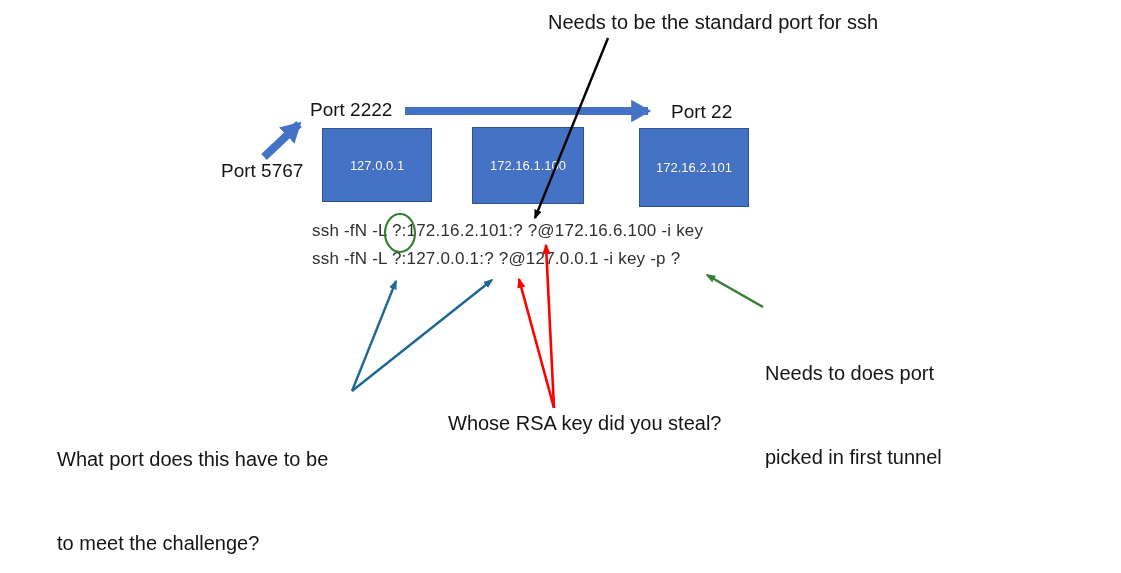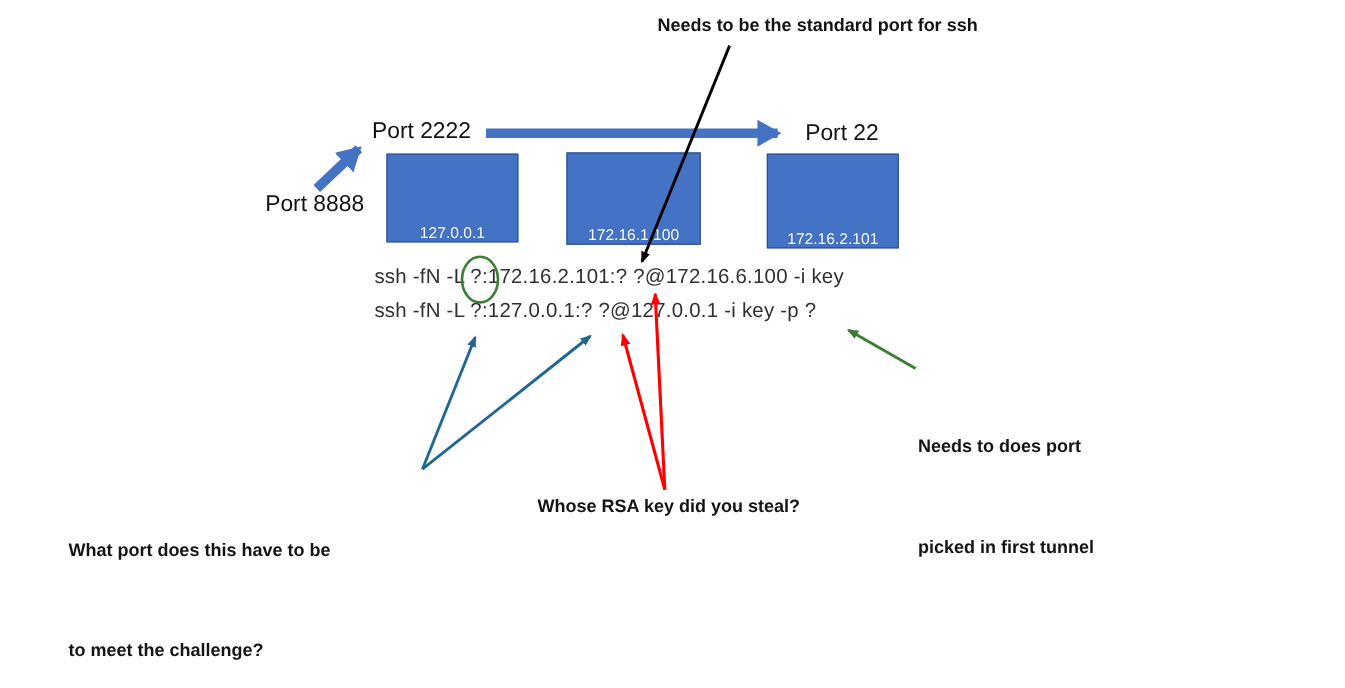--- a/index.html
+++ b/index.html
@@ -6,29 +6,29 @@
   .canvas {
     position: relative;
     width: 1121px;
     height: 573px;
     background: #ffffff;
     font-family: "Liberation Sans", sans-serif;
     color: #111111;
     overflow: hidden;
   }
   .abs { position: absolute; white-space: pre; }
-  .annotation { font-size: 15px; line-height: 28px; color: #141414; font-weight: bold; }
+  .annotation { font-size: 20px; line-height: 28px; color: #141414; }
   .port-label { font-size: 19px; color: #141414; }
   .host-box {
     position: absolute;
     background: var(--box-fill);
     border: 1.5px solid var(--box-border);
     color: #ffffff;
     display: flex;
-    align-items: flex-end;
+    align-items: center;
     justify-content: center;
     font-size: 13px;
     text-shadow: 0 0 1px rgba(0,0,0,0.25);
   }
   .cmd {
     position: absolute;
     font-size: 17px;
     color: var(--cmd-text);
     white-space: pre;
     letter-spacing: 0.2px;
@@ -48,21 +48,21 @@
 </style>
 </head>
 <body>
 
 <div class="canvas">
 
   <div class="abs annotation" style="left:548px; top:8px;">Needs to be the standard port for ssh</div>
 
   <div class="abs port-label" style="left:310px; top:99px;">Port 2222</div>
   <div class="abs port-label" style="left:671px; top:101px;">Port 22</div>
-  <div class="abs port-label" style="left:221px; top:160px;">Port 8888</div>
+  <div class="abs port-label" style="left:221px; top:160px;">Port 5767</div>
 
   <div class="host-box" style="left:322px; top:128px; width:108px; height:72px;">
     <span>127.0.0.1</span>
   </div>
   <div class="host-box" style="left:472px; top:127px; width:110px; height:75px;">
     <span>172.16.1.100</span>
   </div>
   <div class="host-box" style="left:639px; top:128px; width:108px; height:77px;">
     <span>172.16.2.101</span>
   </div>

